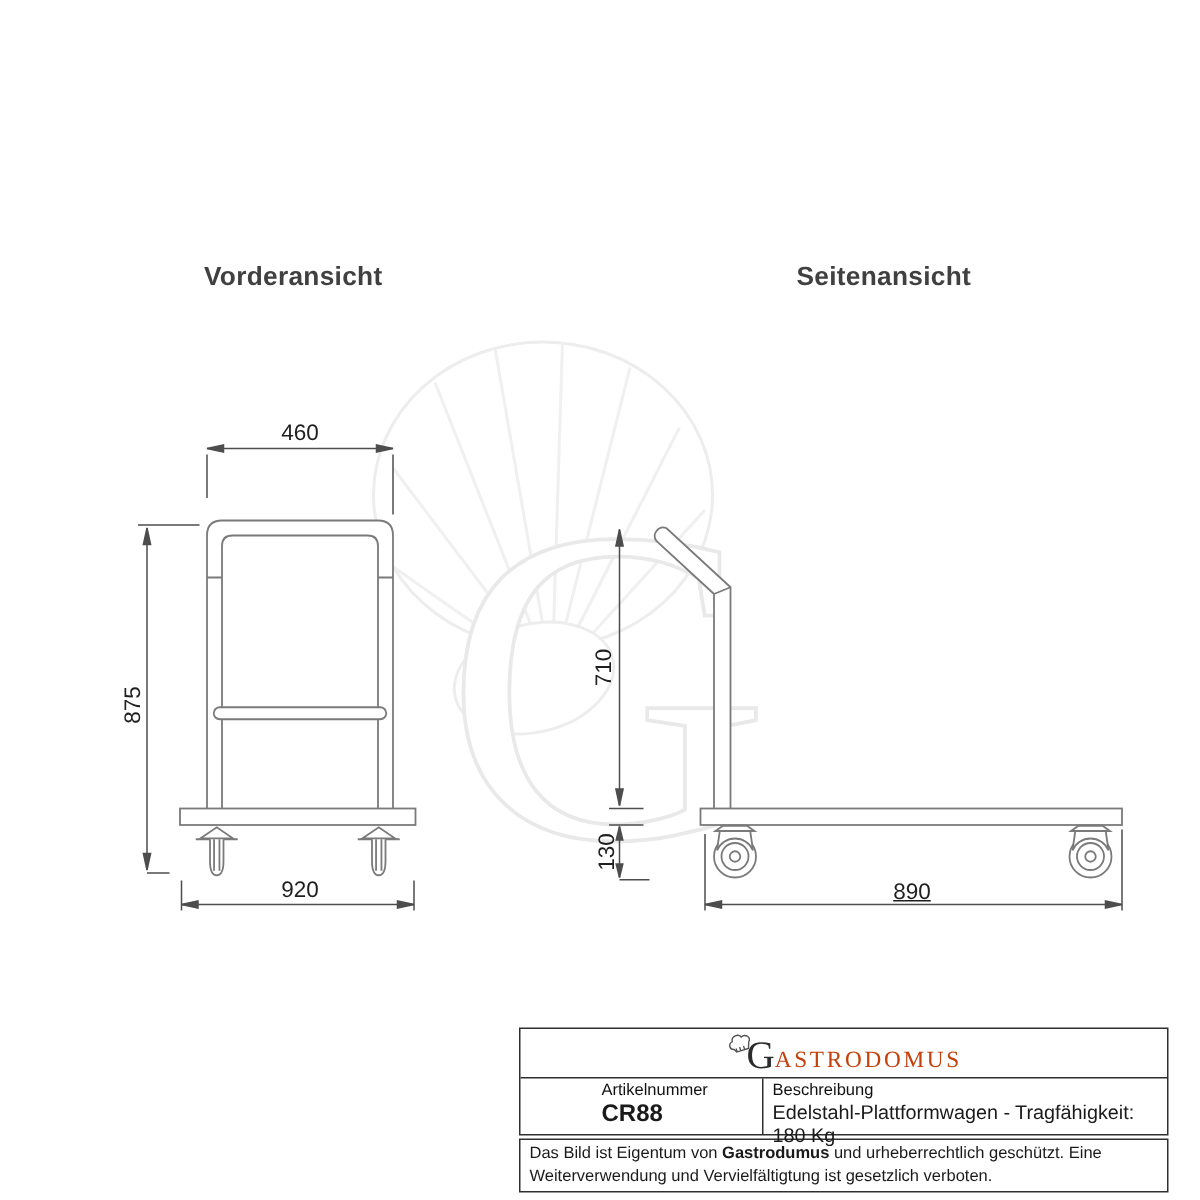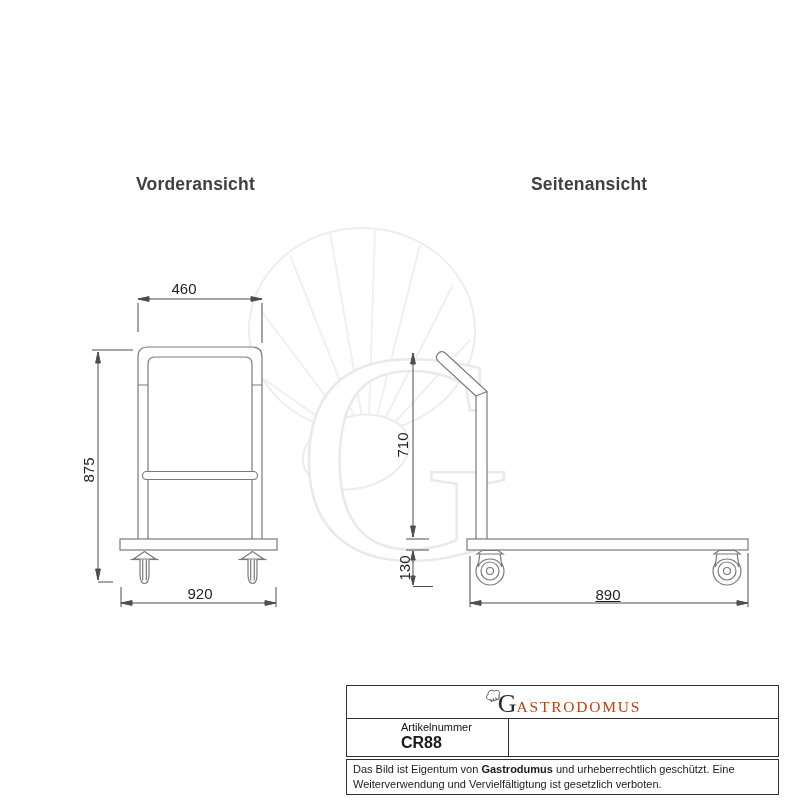--- a/index.html
+++ b/index.html
@@ -142,21 +142,21 @@
       <path d="M470,603 H748" fill="none"></path>
       <polygon points="470,603 481,600.6 481,605.4"></polygon>
       <polygon points="748,603 737,600.6 737,605.4"></polygon>
       <path d="M470,556 V607 M748,553 V607" fill="none"></path>
     </g>
   </svg>
 
   <span id="front-title" class="view-title">Vorderansicht</span>
   <span id="side-title" class="view-title">Seitenansicht</span>
 
-  <span class="dim-label" style="left:154px; top:281px;">460</span>
+  <span class="dim-label" style="left:170px; top:281px;">460</span>
   <span class="dim-label rot" style="left:59px; top:462px;">875</span>
   <span class="dim-label" style="left:170px; top:586px;">920</span>
   <span class="dim-label rot" style="left:373px; top:437px;">710</span>
   <span class="dim-label rot" style="left:375px; top:560px;">130</span>
   <span class="dim-label" style="left:578px; top:587px;text-decoration:underline;">890</span>
 
   <div id="title-block">
     <div class="tb-box">
       <div class="logo-row">
         <svg class="mini-hat" viewBox="0 0 24 22">
@@ -166,18 +166,22 @@
           </g>
         </svg>
         <span class="logo-g">G</span>
           <span class="logo-rest">ASTRODOMUS</span>
       </div>
       <div class="tb-row2">
         <div class="tb-cell left">
           <div class="tb-label">Artikelnummer</div>
           <div class="tb-art">CR88</div>
         </div>
+        <div class="tb-cell right">
+          <div class="tb-label">Beschreibung</div>
+          <div class="tb-desc">Edelstahl-Plattformwagen - Tragfähigkeit: 180 Kg</div>
+        </div>
       </div>
     </div>
     <div id="disclaimer"><span>Das Bild ist Eigentum von </span><b>Gastrodumus</b><span> und urheberrechtlich geschützt. Eine Weiterverwendung und Vervielfältigtung ist gesetzlich verboten.</span></div>
   </div>
 
 </div>
 
 </body></html>

